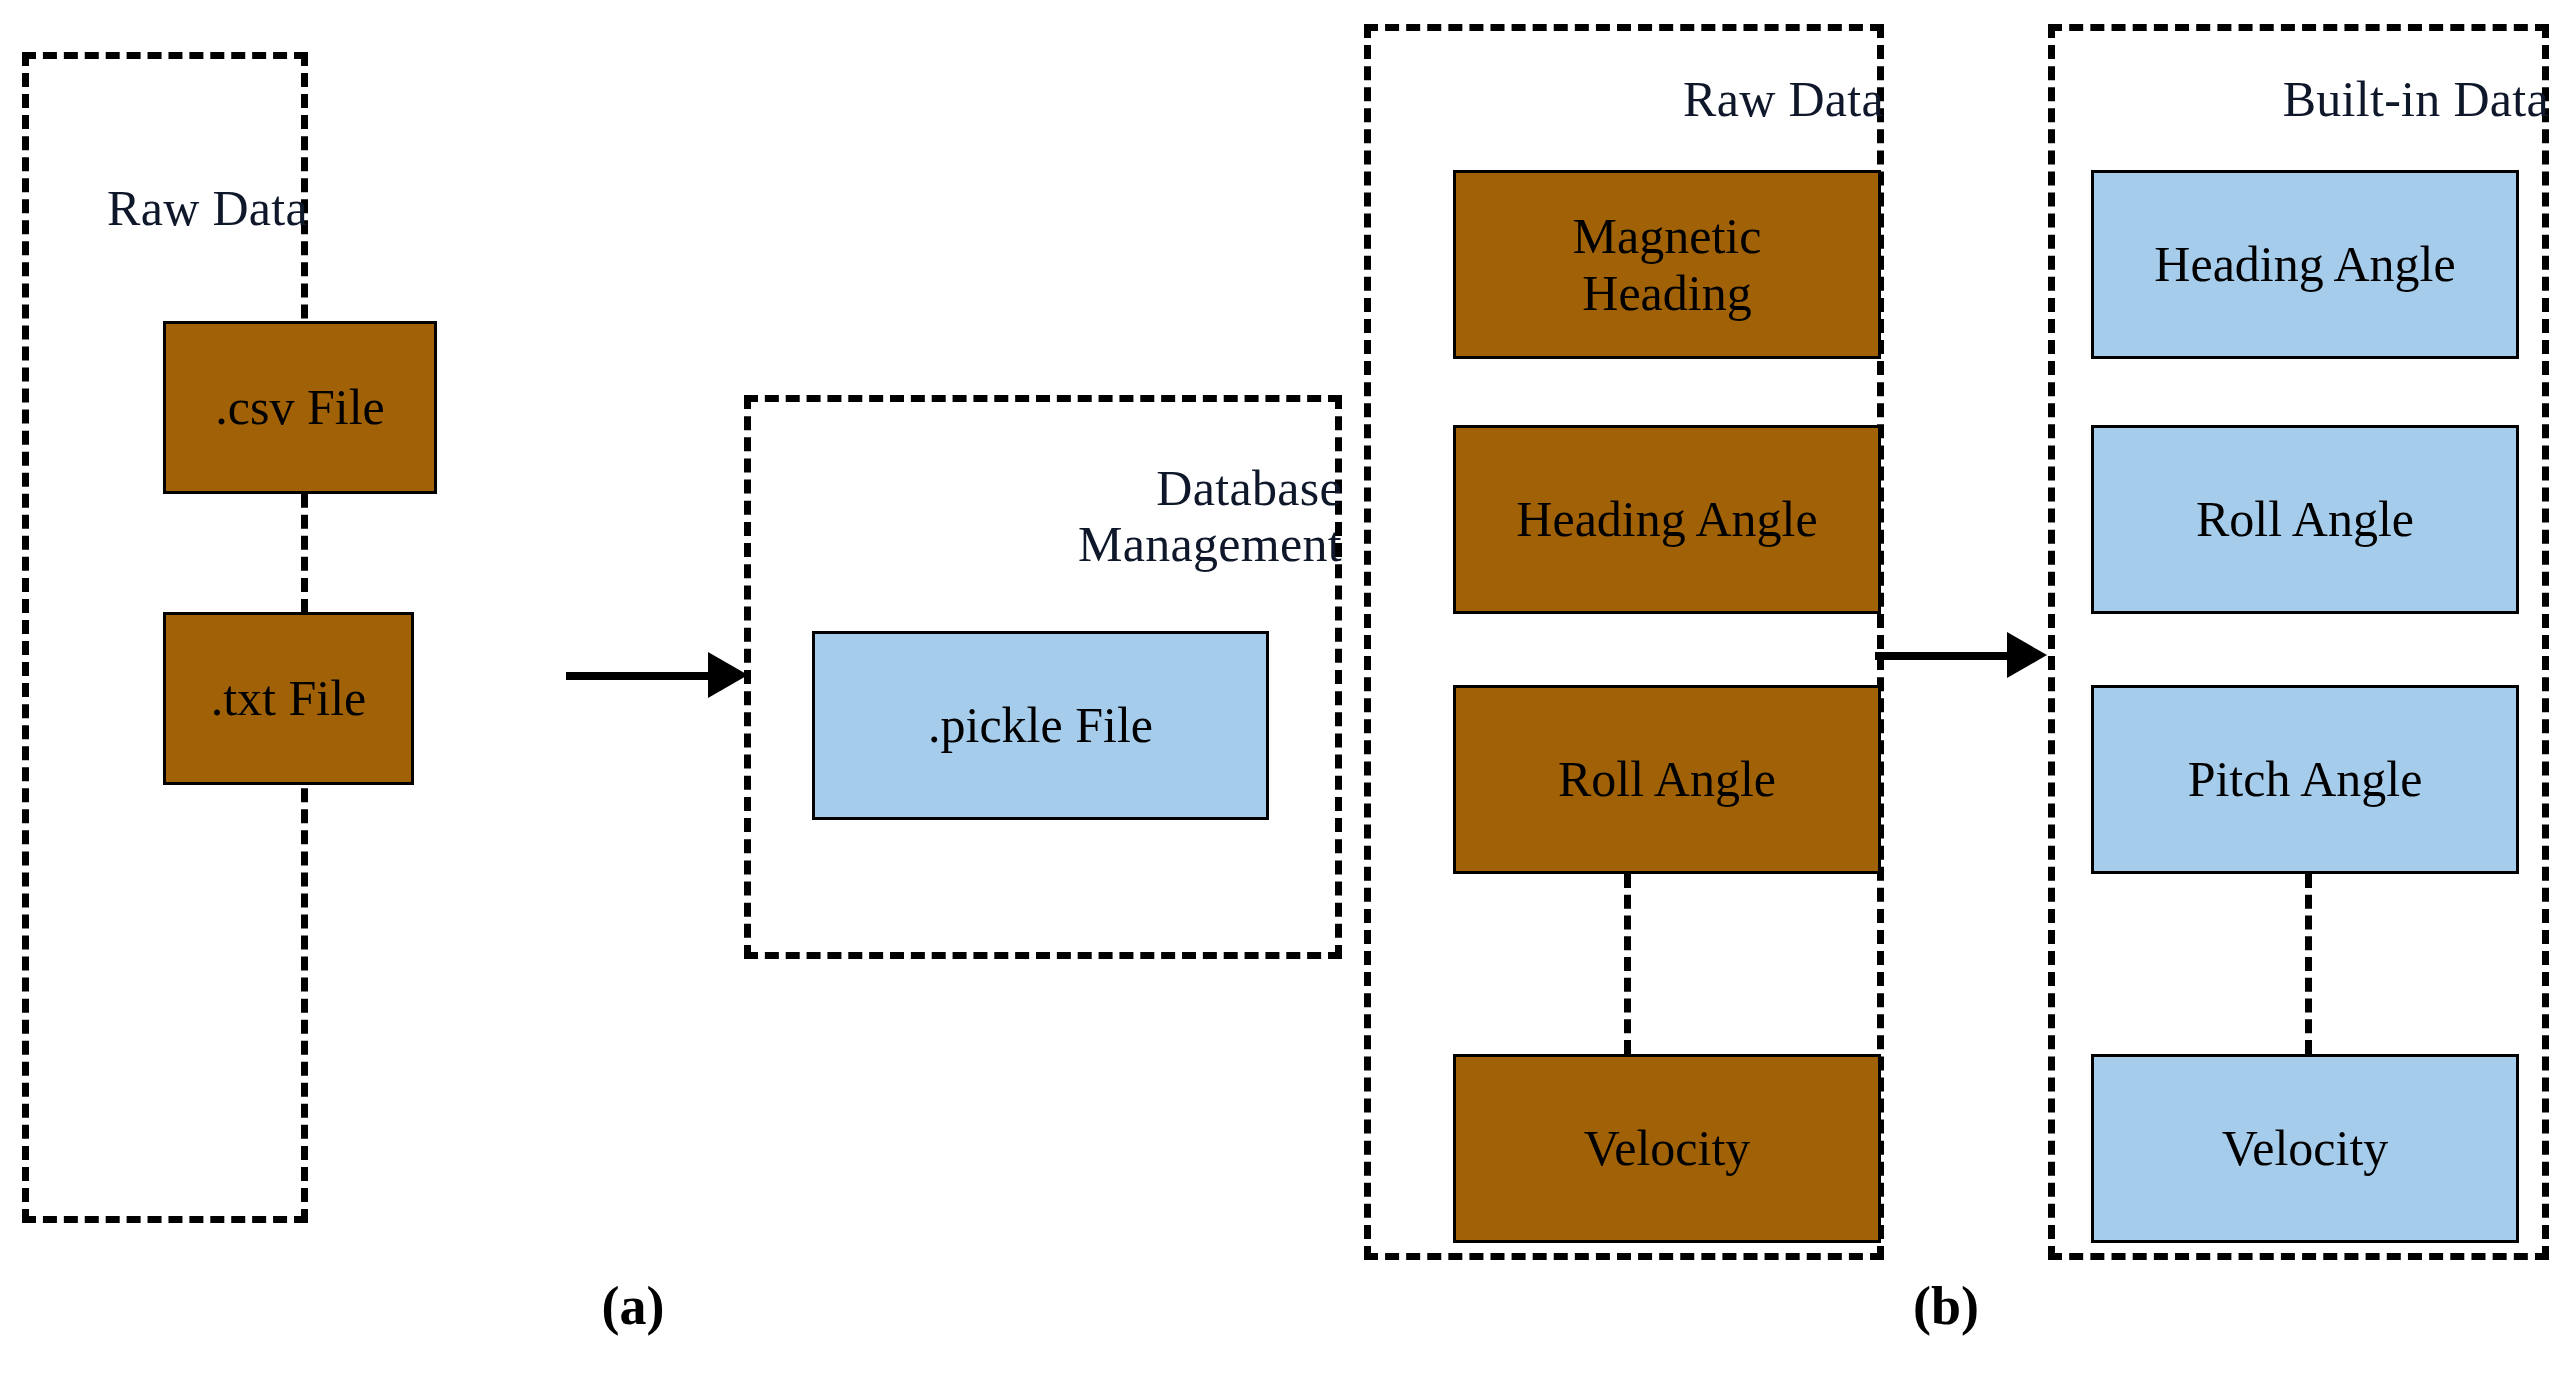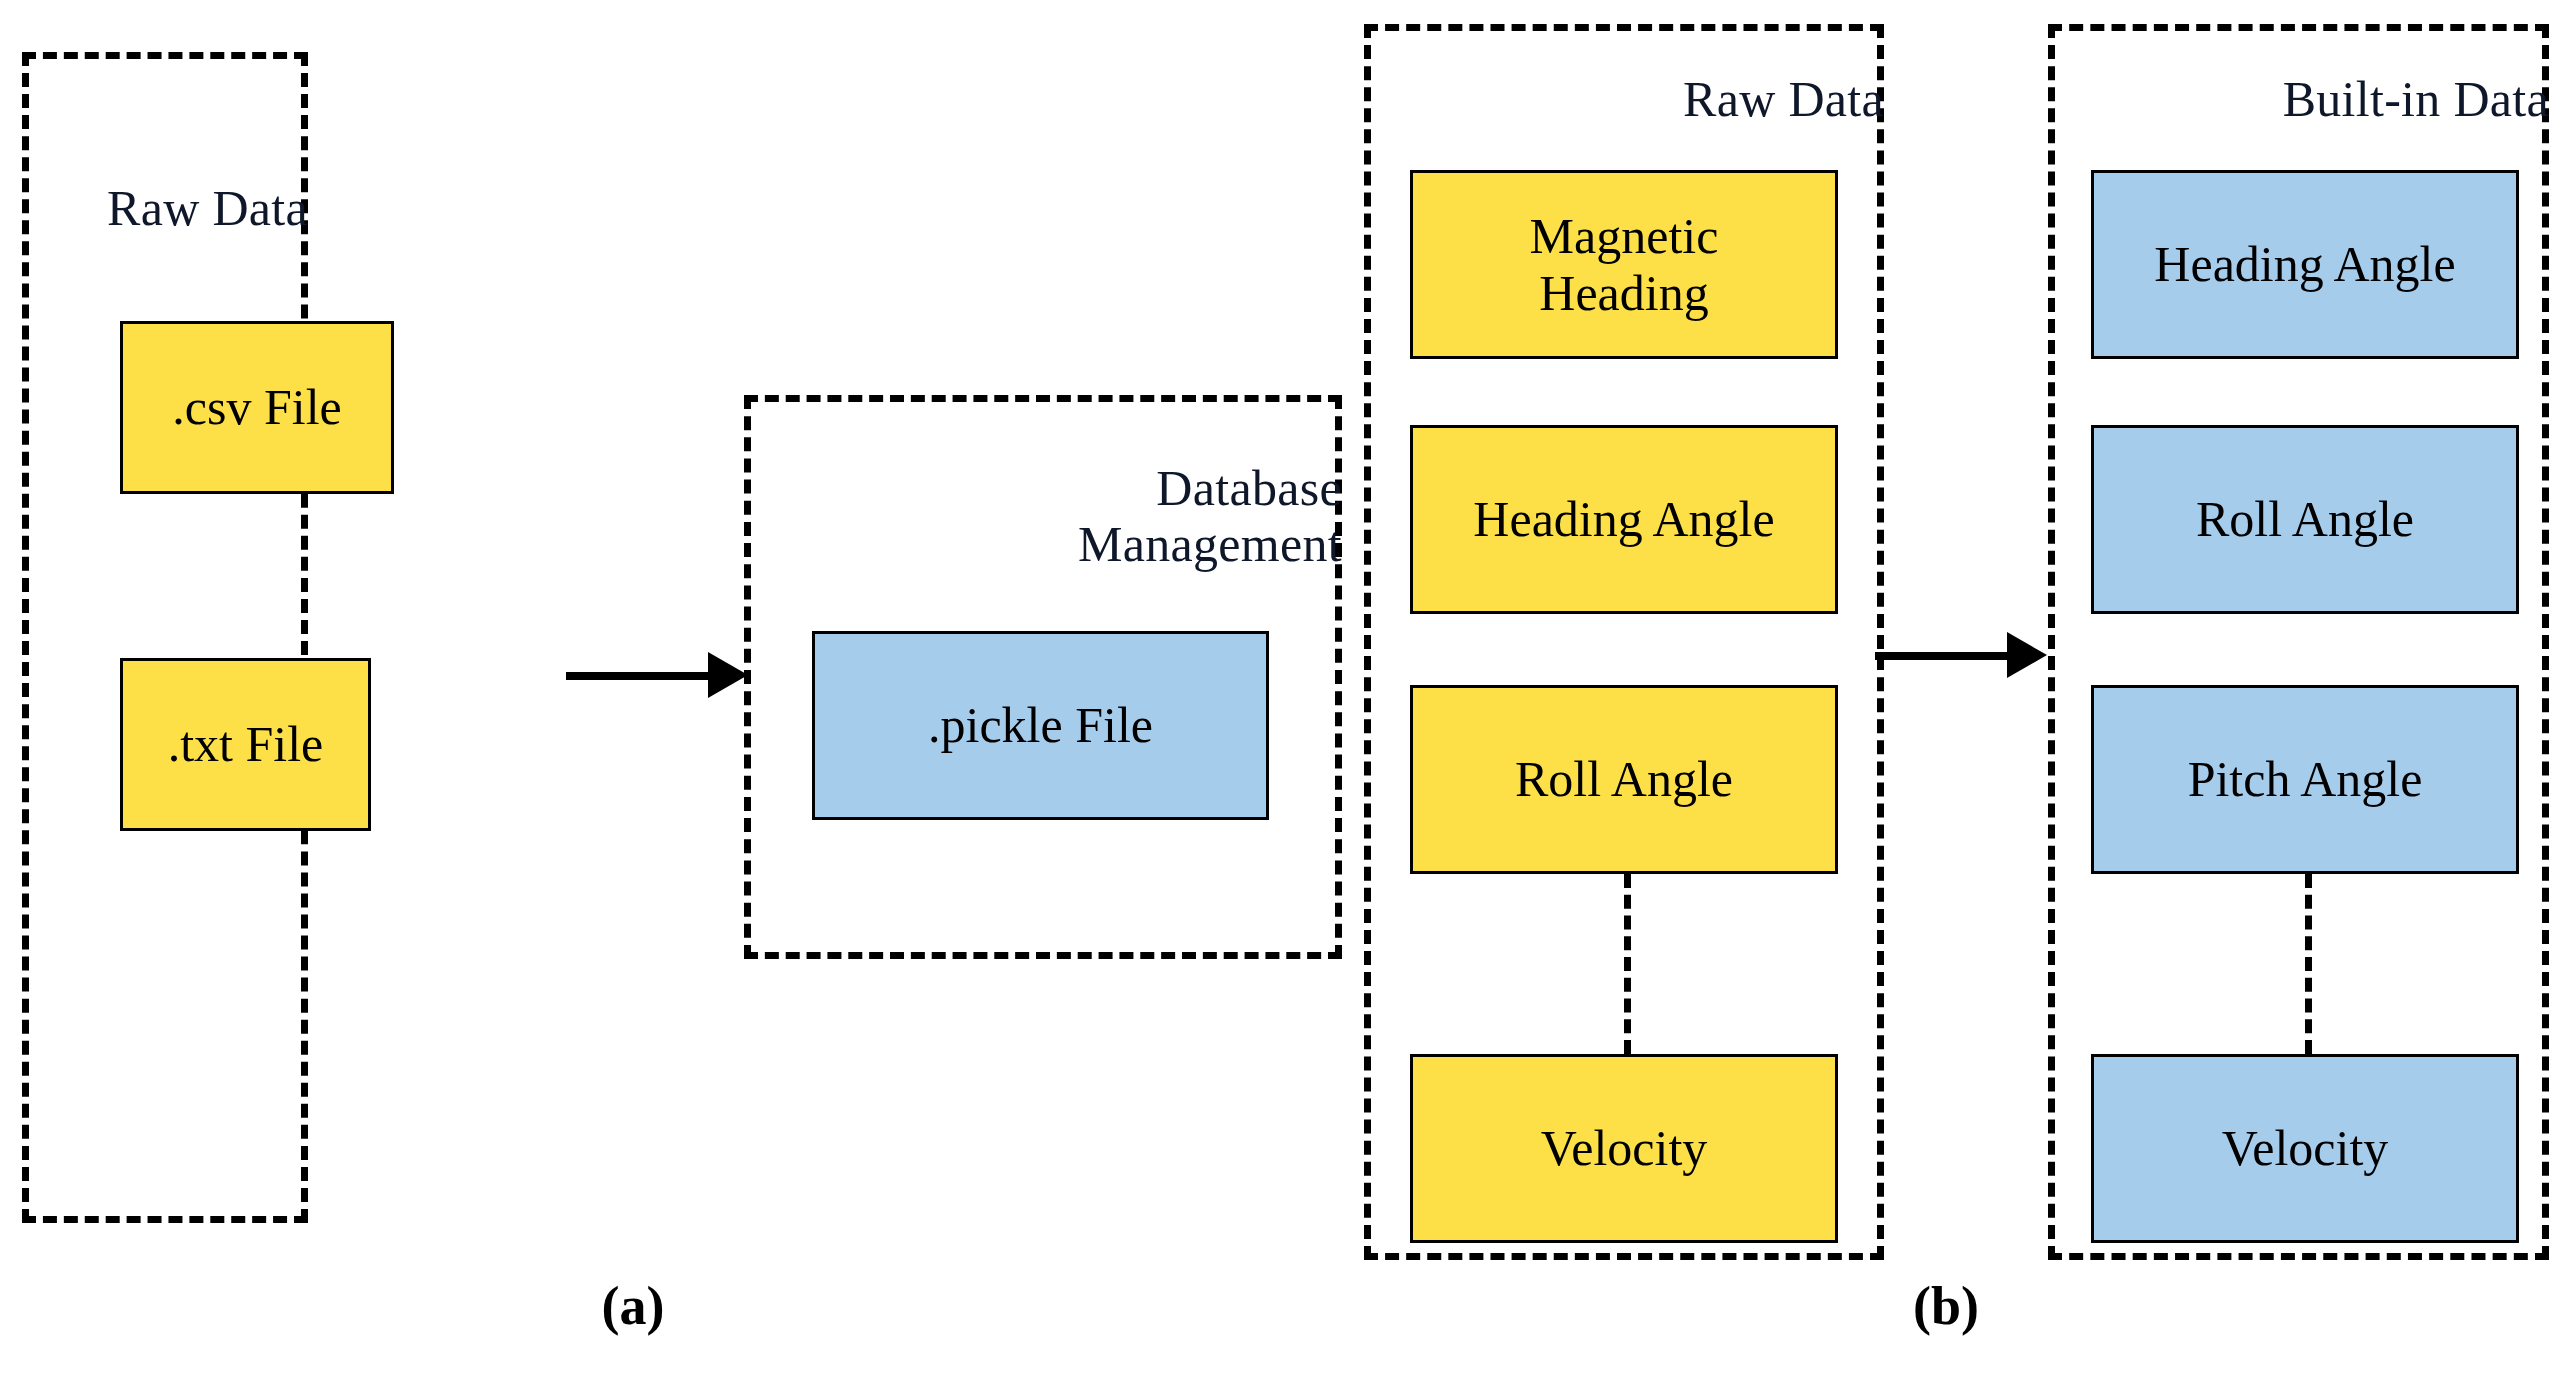--- a/index.html
+++ b/index.html
@@ -34,21 +34,21 @@
     border:3.5px solid #000000;
     display:flex;
     align-items:center;
     justify-content:center;
     text-align:center;
     color:#000000;
     font-size:50px;
     line-height:1.14;
     white-space:pre-line;
   }
-  .node.yellow{background:#fde047;}
+  .node.yellow{background:#a16207;margin-left:43px;}
   .node.blue{background:#A6CCEC;}
 
   
   .arrow{position:absolute;height:0;}
   .arrow .shaft{
     position:absolute;left:0;top:0;
     height:7.8px;background:#000000;
   }
   .arrow .head{
     position:absolute;top:-20px;
@@ -80,21 +80,21 @@
 <div id="stage">
 
   <div class="group" style="left:22px; top:52px; width:286px; height:1171px;"></div>
 
   <div class="group-title" style="left:22px; top:180px; width:286px;">Raw Data</div>
 
   <div class="node yellow" style="left:120px; top:321px; width:274px; height:173px;">
     <span>.csv File</span>
   </div>
 
-  <div class="node yellow" style="left:120px; top:658px; width:251px; height:173px;justify-content:center;">
+  <div class="node yellow" style="left:120px; top:612px; width:251px; height:173px;justify-content:center;">
     <span>.txt File</span>
   </div>
 
 
   <div class="group" style="left:744px; top:395px; width:598px; height:564px;"></div>
 
   <div class="group-title" style="left:744px; top:460px; width:598px;">Database
 Management</div>
 
   <div class="node blue" style="left:812px; top:631px; width:457px; height:189px;">

